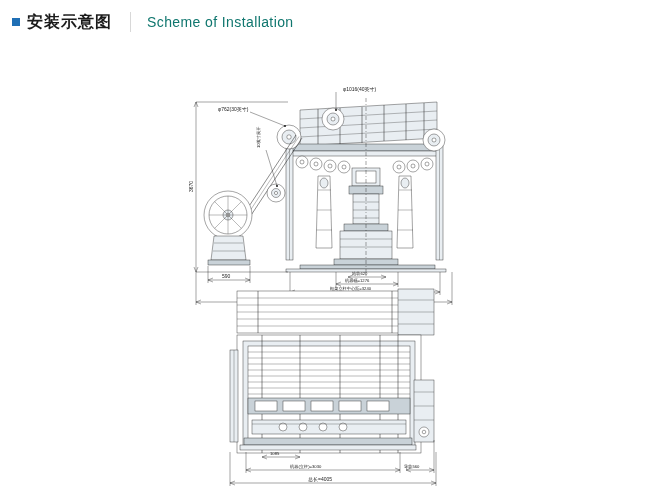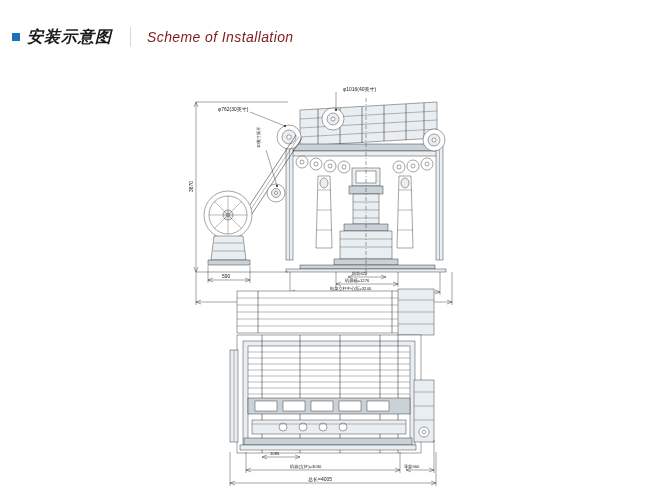--- a/index.html
+++ b/index.html
@@ -17,26 +17,25 @@
     position: relative;
     width: 656px;
     height: 503px;
     background: #ffffff;
   }
 
   
   .header {
     position: absolute;
     left: 0;
-    top: 15px;
+    top: 0;
     width: 656px;
     height: 44px;
     display: flex;
     align-items: center;
-    font-style: italic;
   }
   .header-badge {
     display: flex;
     align-items: center;
     margin-left: 12px;
   }
   .badge-square {
     width: 8px;
     height: 8px;
     background: #1f6fb5;
@@ -49,21 +48,21 @@
     letter-spacing: 1px;
   }
   .title-divider {
     width: 1px;
     height: 20px;
     background: #d8d8d8;
     margin: 0 16px 0 18px;
   }
   .title-en {
     font-size: 14px;
-    color: #7f1d1d;
+    color: #0f766e;
     letter-spacing: 0.4px;
   }
 
   
   .drawing {
     position: absolute;
     left: 0;
     top: 40px;
     width: 656px;
     height: 463px;

